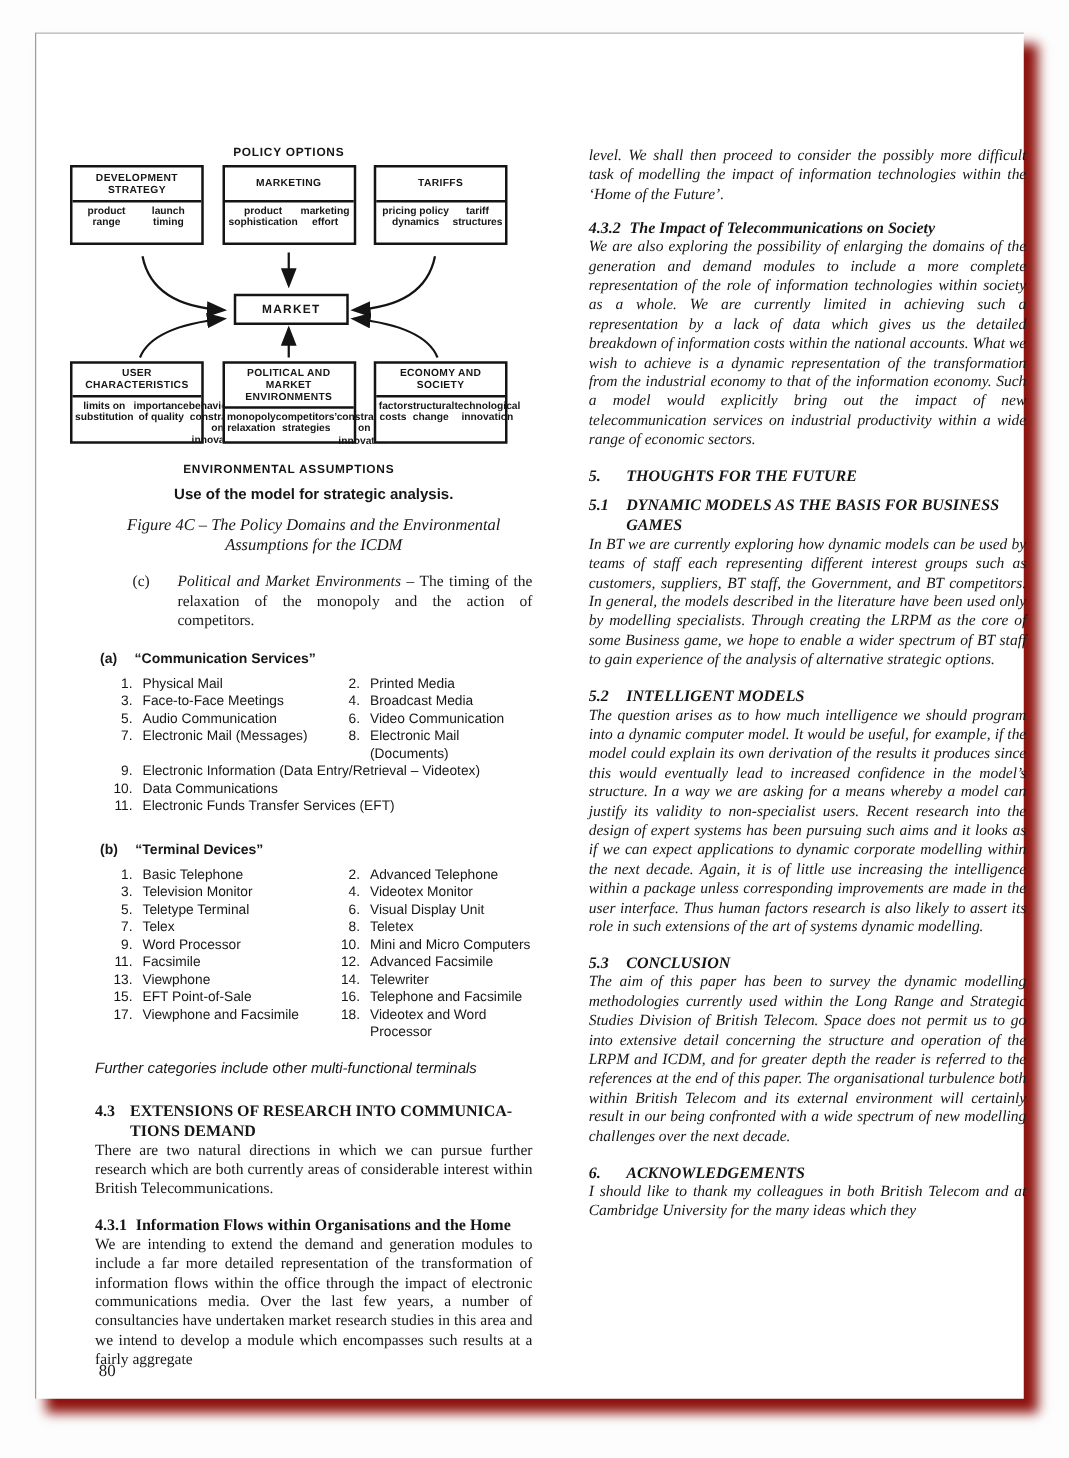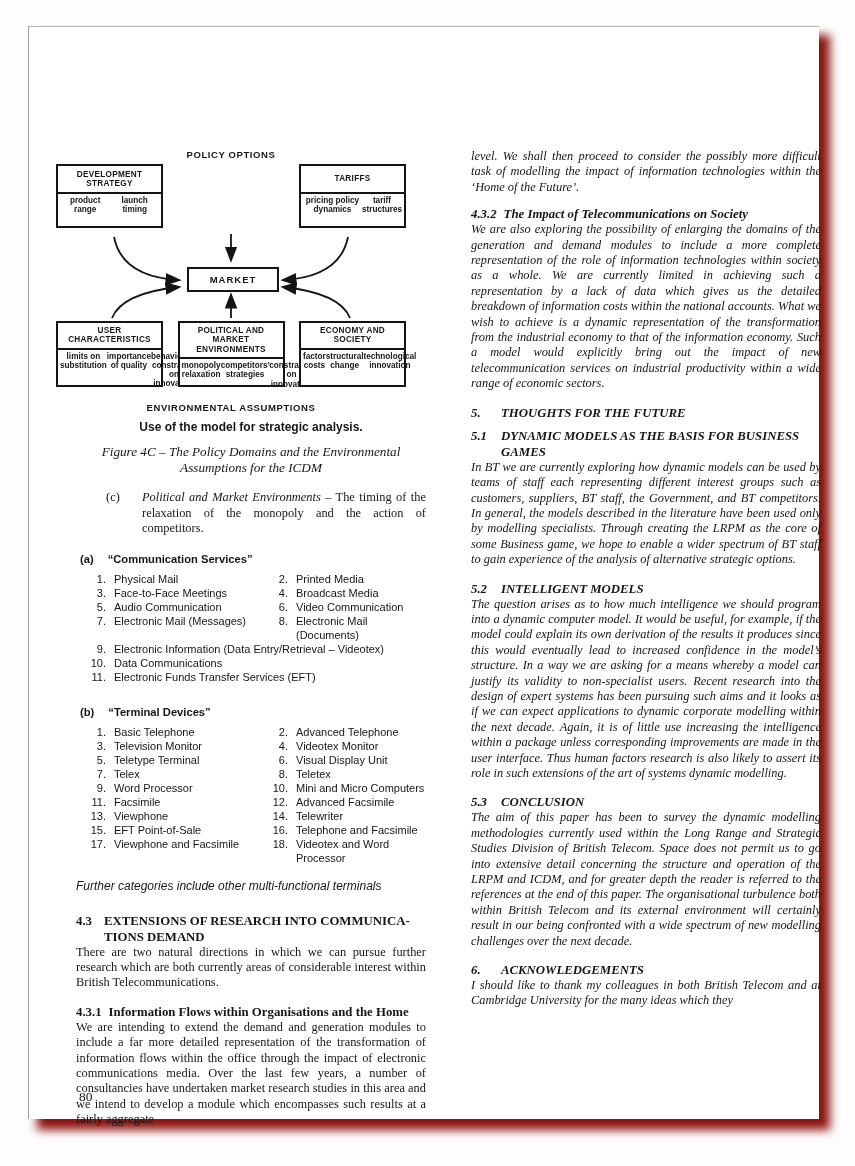--- a/index.html
+++ b/index.html
@@ -5,21 +5,21 @@
   html,body{margin:0;padding:0;}
   body{
     width:855px;height:1166px;position:relative;background:#fdfdfd;
     font-family:"Liberation Serif",serif;color:#161616;overflow:hidden;
   }
   .scan-page{
     position:absolute;left:28px;top:26px;width:790px;height:1092px;background:#fff;
     border-top:1px solid #b3b3b3;border-left:1px solid #9d9d9d;
     box-shadow:10px 10px 9px 1px #8e1410;
   }
-  .col{position:absolute;top:90px;width:350px;margin-top:32px;}
+  .col{position:absolute;top:90px;width:350px;}
   .col-left{left:47px;}
   .col-right{left:442px;font-style:italic;}
   p.body{margin:0;font-size:12.4px;line-height:15.4px;text-align:justify;}
   
   .figure{width:350px;}
   .diagram{position:relative;width:350px;height:268px;margin-left:-20px;
     font-family:"Liberation Sans",sans-serif;}
   .policy-label{position:absolute;top:0;left:0;right:0;text-align:center;
     font-size:9.5px;font-weight:bold;letter-spacing:.6px;}
   .top-row,.bottom-row{position:absolute;left:0;right:0;display:flex;justify-content:space-between;}
@@ -103,20 +103,27 @@
         <div class="top-row" id="top-row">
             <div class="dbox">
               <div class="dbox-title">DEVELOPMENT
 STRATEGY</div>
               <div class="dbox-body">
                 <div class="dbox-item">product range</div>
                 <div class="dbox-item">launch timing</div>
               </div>
             </div>
             <div class="dbox">
+              <div class="dbox-title">MARKETING</div>
+              <div class="dbox-body">
+                <div class="dbox-item">product sophistication</div>
+                <div class="dbox-item">marketing effort</div>
+              </div>
+            </div>
+            <div class="dbox">
               <div class="dbox-title">TARIFFS</div>
               <div class="dbox-body">
                 <div class="dbox-item">pricing policy dynamics</div>
                 <div class="dbox-item">tariff structures</div>
               </div>
             </div>
           </div>
         <div class="model-box">MARKET</div>
         <div class="bottom-row" id="bottom-row">
             <div class="dbox">

